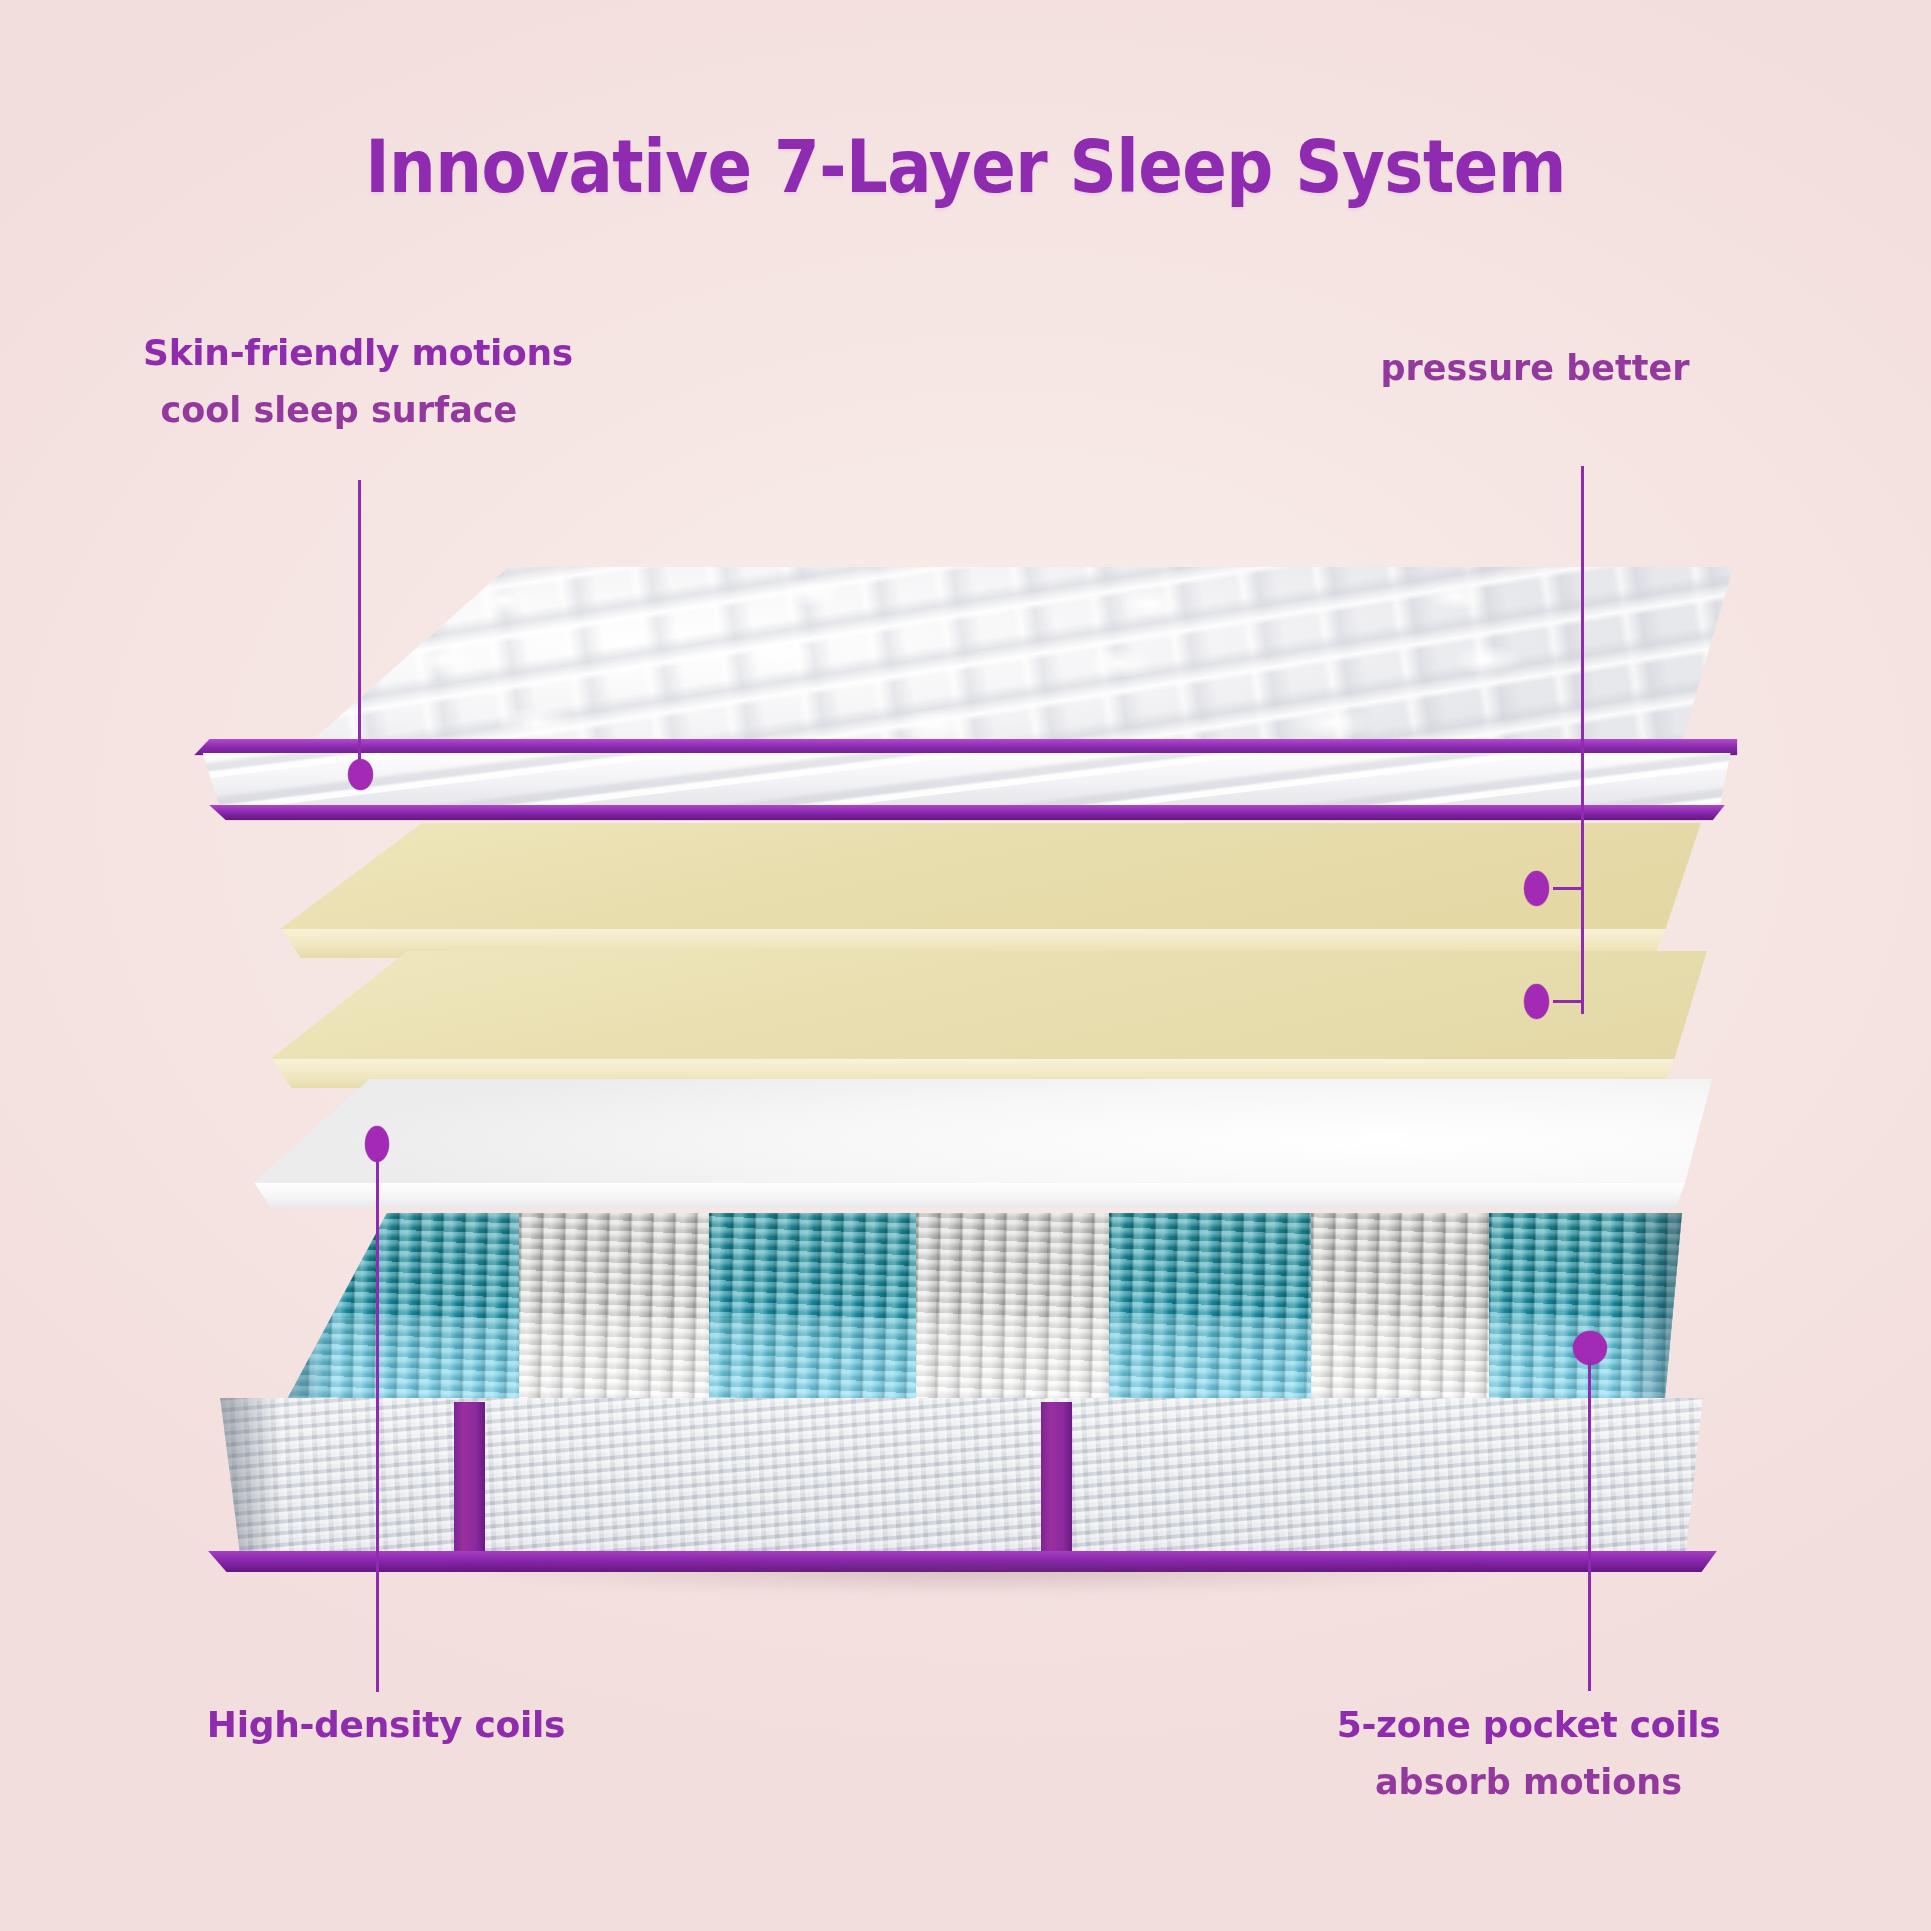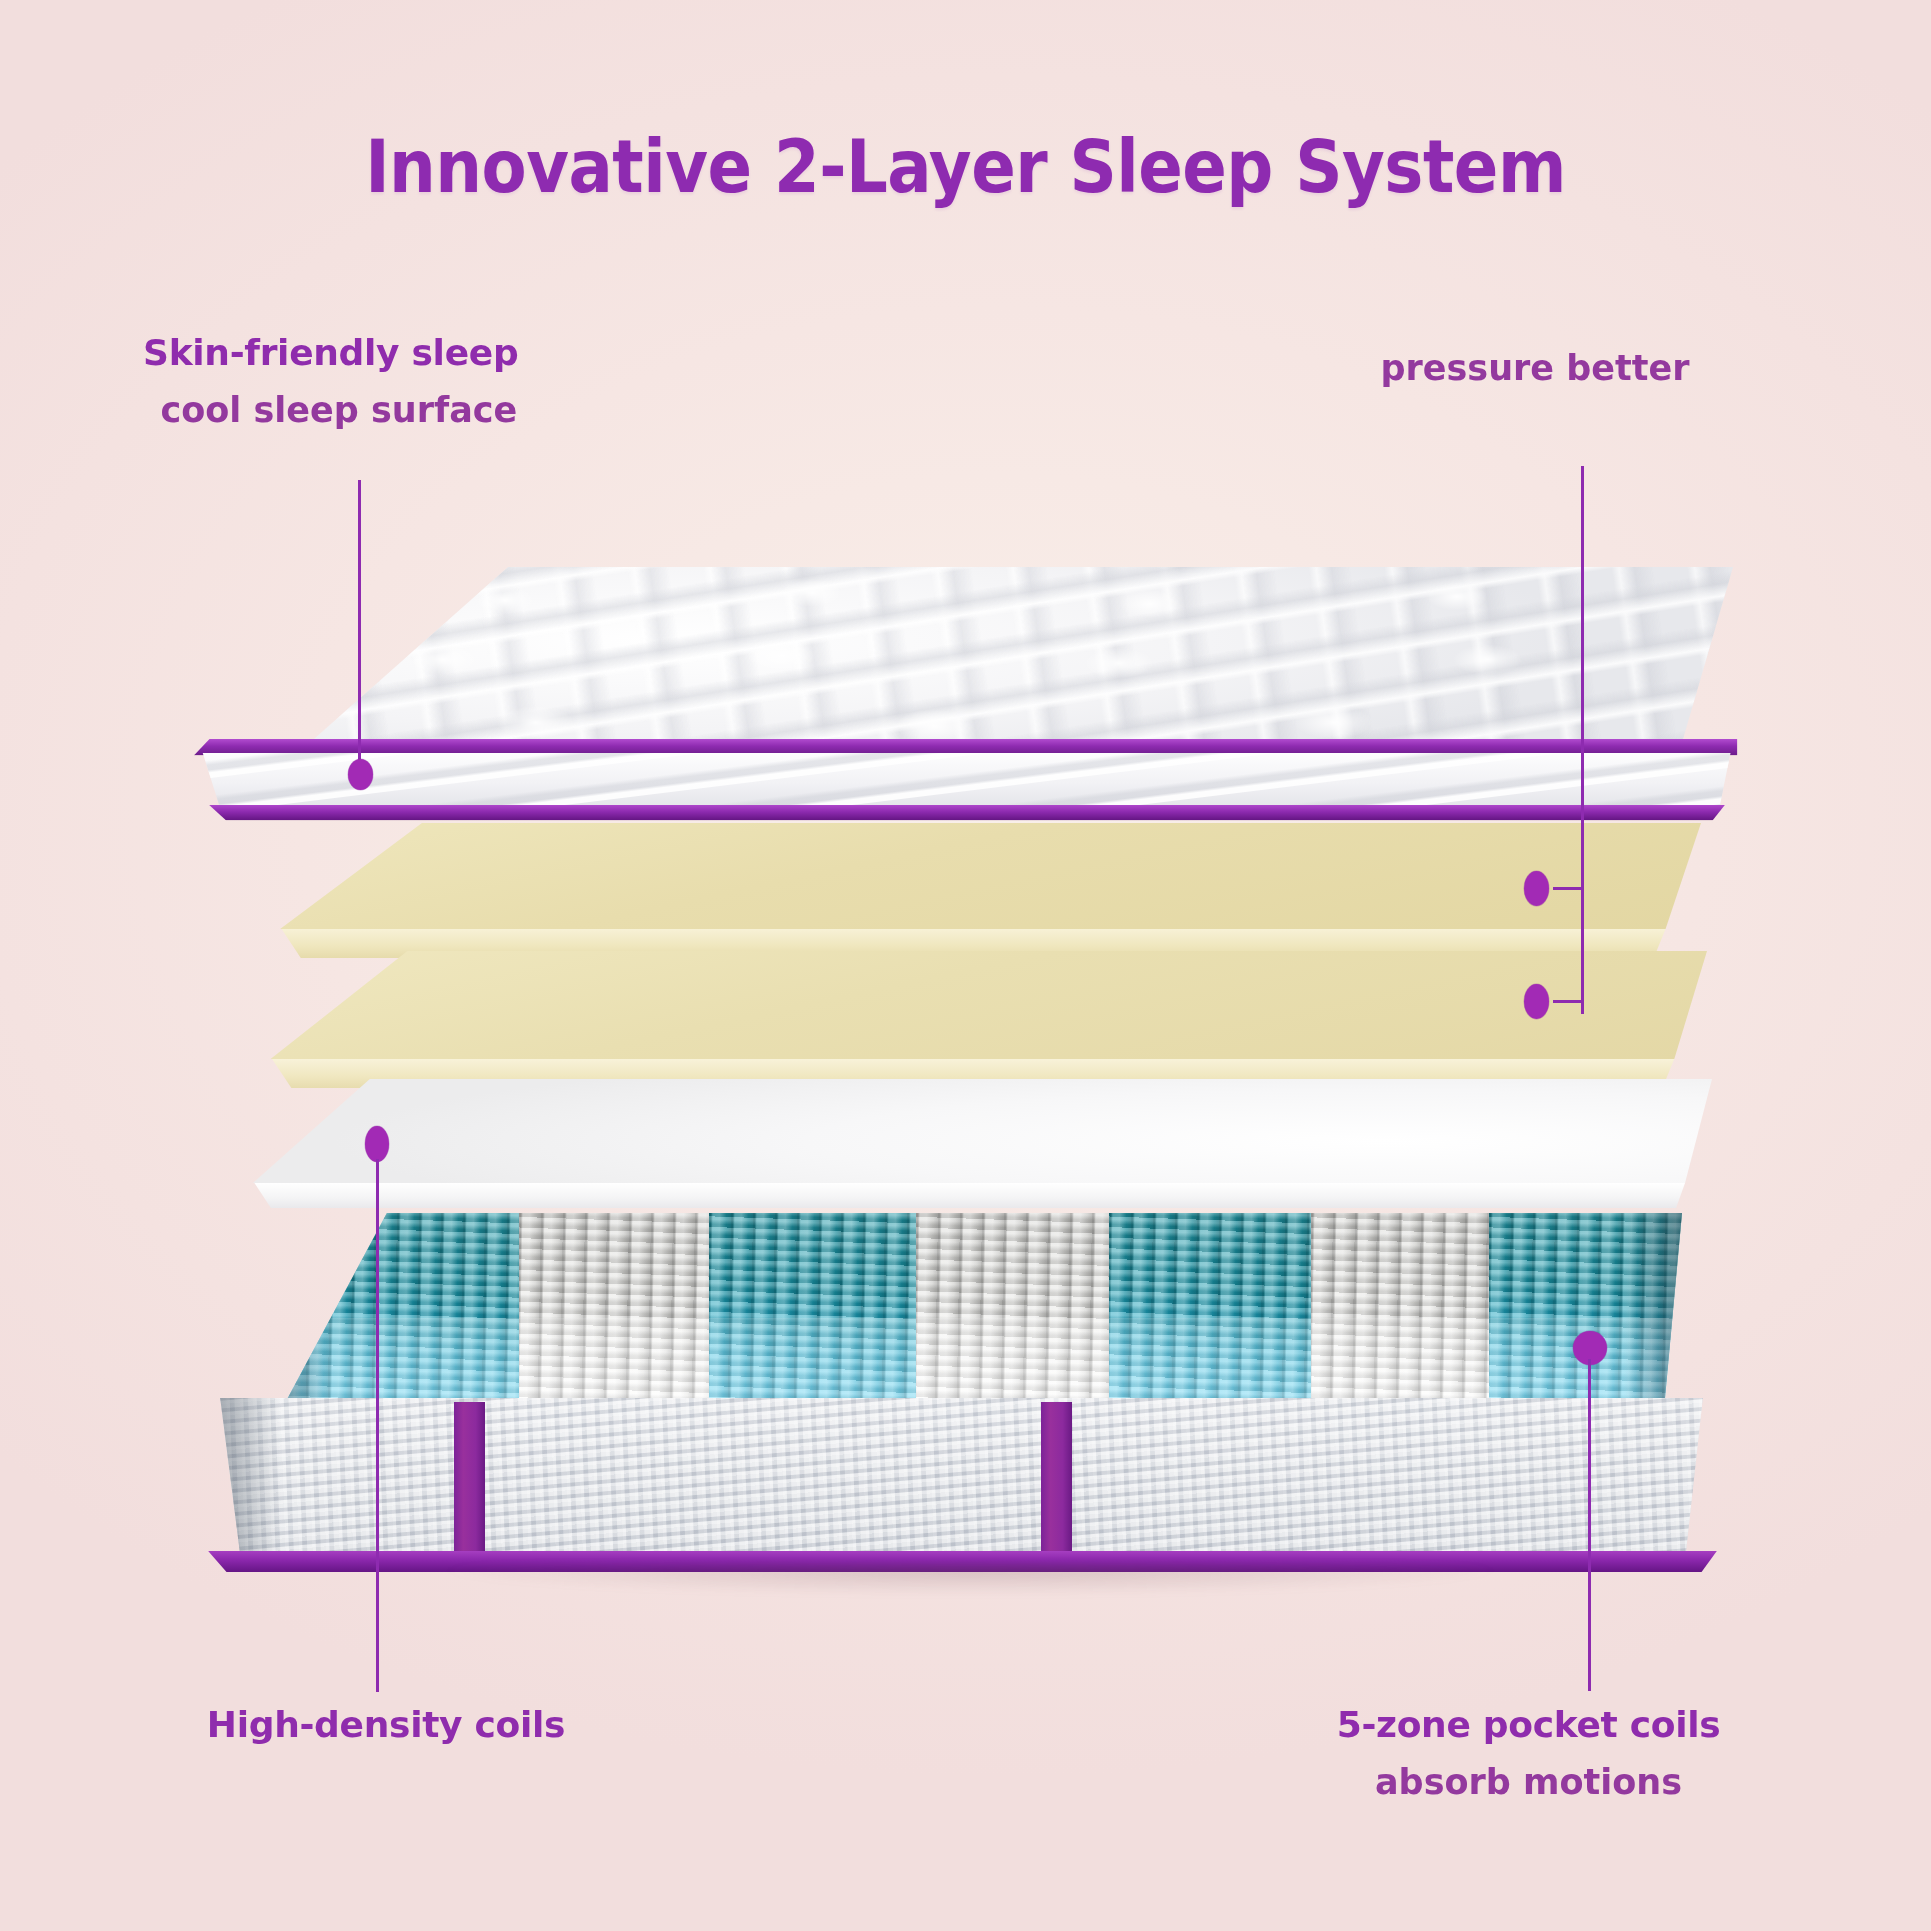--- a/index.html
+++ b/index.html
@@ -269,21 +269,21 @@
     position:absolute; left: 232px; top: 1564px; width: 1477px; height: 68px;
     background: radial-gradient(ellipse 50% 50% at 50% 10%, rgba(120,80,95,.22), rgba(120,80,95,0) 72%);
     filter: blur(3.9px);
   }
 </style>
 </head>
 <body>
 
 <div id="stage">
 
-  <div id="title">Innovative 2-Layer Sleep System</div>
+  <div id="title">Innovative 7-Layer Sleep System</div>
 
   <div id="stack">
 
     <div class="slab" id="l1">
       <div class="top"></div>
       <div class="quilt"></div>
       <div class="puff"></div>
       <div class="piping-a"></div>
       <div class="sidepanel"></div>
       <div class="piping-b"></div>
@@ -350,21 +350,21 @@
   <div class="leader h" style="left:1553px; top:1000px; width:31px; height:2.9px;"></div>
   <div class="dot" style="left:1524px; top:984px; width:25px; height:35px;"></div>
 
   <div class="dot" style="left:365px; top:1126px; width:24px; height:36px;"></div>
   <div class="leader" style="left:376px; top:1159px; height:533px;"></div>
 
   <div class="dot" style="left:1573px; top:1331px; width:34px; height:34px;"></div>
   <div class="leader" style="left:1588px; top:1359px; height:332px;"></div>
 
   <div class="callout c-tl">
-    <div class="lbl">Skin-friendly sleep</div>
+    <div class="lbl">Skin-friendly motions</div>
     <div class="sub">cool sleep surface</div>
   </div>
 
   <div class="callout c-tr">
     <div class="sub">pressure better</div>
   </div>
 
   <div class="callout c-bl">
     <div class="lbl">High-density coils</div>
   </div>

